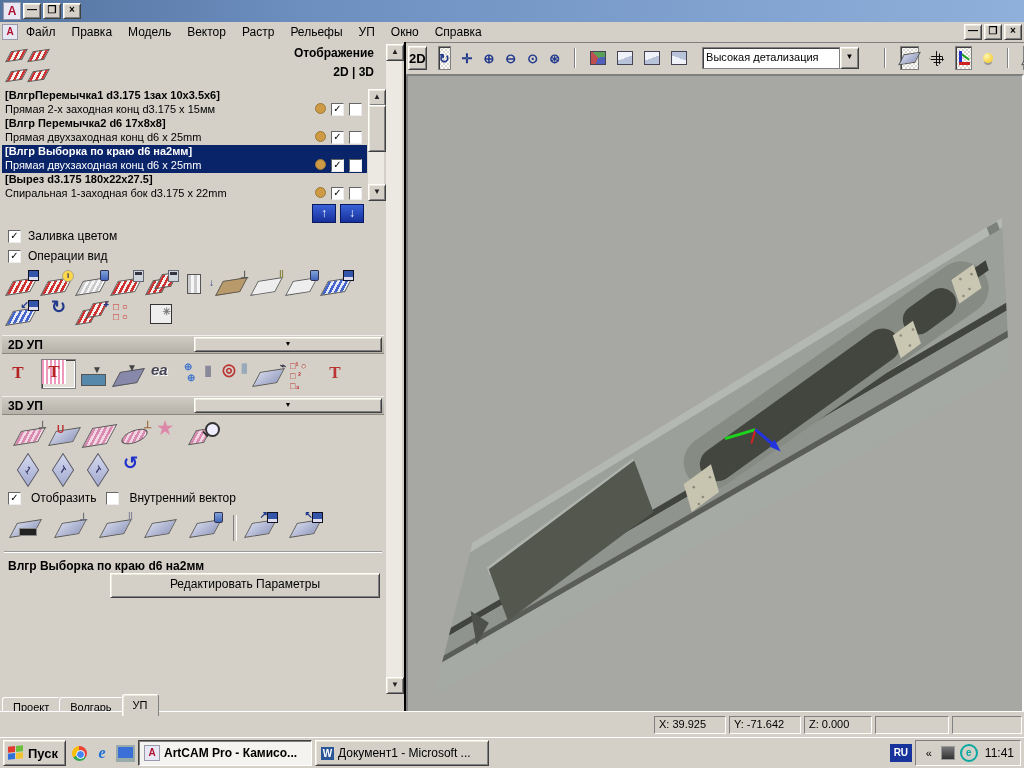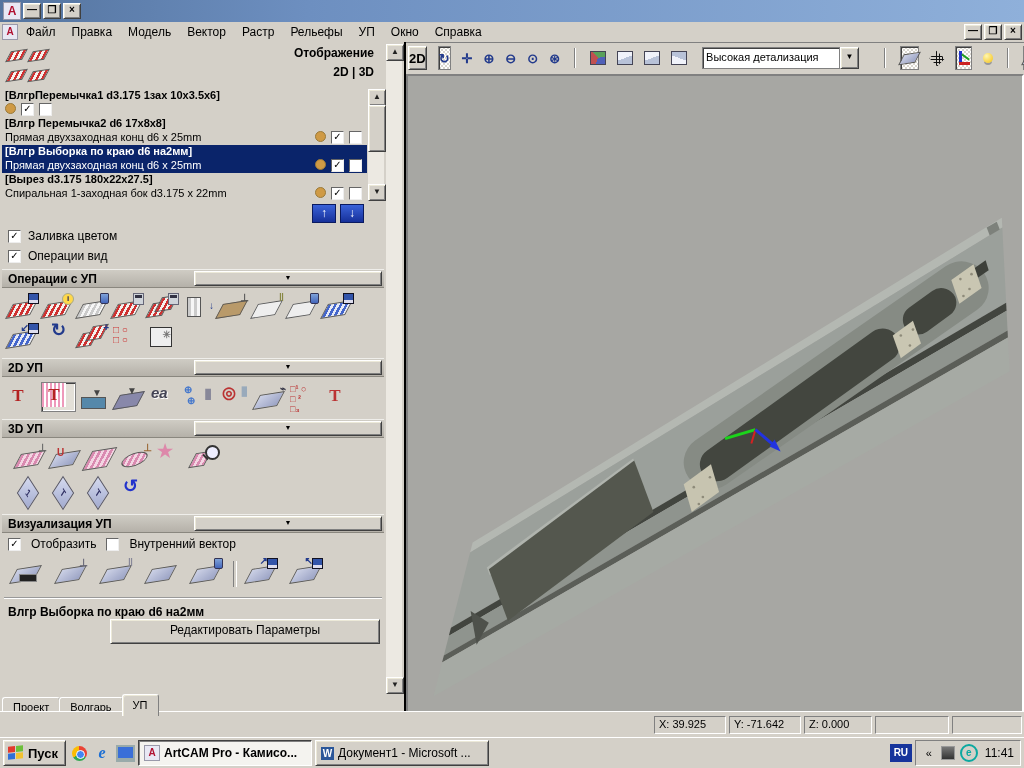--- a/index.html
+++ b/index.html
@@ -177,20 +177,21 @@
           </span>
           <span class="ptitle">Отображение</span>
           <span class="pcols">2D | 3D</span>
         </div>
 
         <div class="tplist">
           <div class="row group">
               <span class="rt">[ВлгрПеремычка1 d3.175 1зах 10x3.5x6]</span>
             </div>
           <div class="row tool">
+              <span class="rt">Прямая 2-х заходная конц d3.175 x 15мм</span>
               <span class="dot"></span>
               <span class="cbx">✓</span>
               <span class="cbx"></span>
             </div>
           <div class="row group">
               <span class="rt">[Влгр Перемычка2 d6 17x8x8]</span>
             </div>
           <div class="row tool">
               <span class="rt">Прямая двухзаходная конц d6 x 25mm</span>
               <span class="dot"></span>
@@ -229,24 +230,20 @@
 
         <div class="cbrow">
           <span class="cbx">✓</span>
           <span>Заливка цветом</span>
         </div>
         <div class="cbrow">
           <span class="cbx">✓</span>
           <span>Операции вид</span>
         </div>
 
-        <div class="secbar">
-          <span>Операции с УП</span>
-          <span class="secdrop raised">▼</span>
-        </div>
         <div class="icorow">
           <span class="ci">
               <i class="blk r"></i>
               <b class="bd disk"></b>
             </span>
           <span class="ci">
               <i class="blk r"></i>
               <b class="bd info">i</b>
             </span>
           <span class="ci">
@@ -377,24 +374,20 @@
               <span class="plate">T</span>
             </span>
           <span class="ci">
               <span class="plate">T</span>
             </span>
           <span class="ci">
               <b class="bd" style="left:4px;top:2px;font-size:18px;color:#23c">↺</b>
             </span>
         </div>
 
-        <div class="secbar">
-          <span>Визуализация УП</span>
-          <span class="secdrop raised">▼</span>
-        </div>
         <div class="cbrow" style="gap:10px">
           <span class="cbx">✓</span>
           <span>Отобразить</span>
           <span class="cbx"></span>
           <span>Внутренний вектор</span>
         </div>
         <div class="icorow" style="padding-left:8px">
           <span class="ci" style="margin-right:12px">
               <i class="blk plain"></i>
               <b class="bd" style="top:16px;right:6px;width:16px;height:6px;background:#222;border:1px solid #888"></b>

